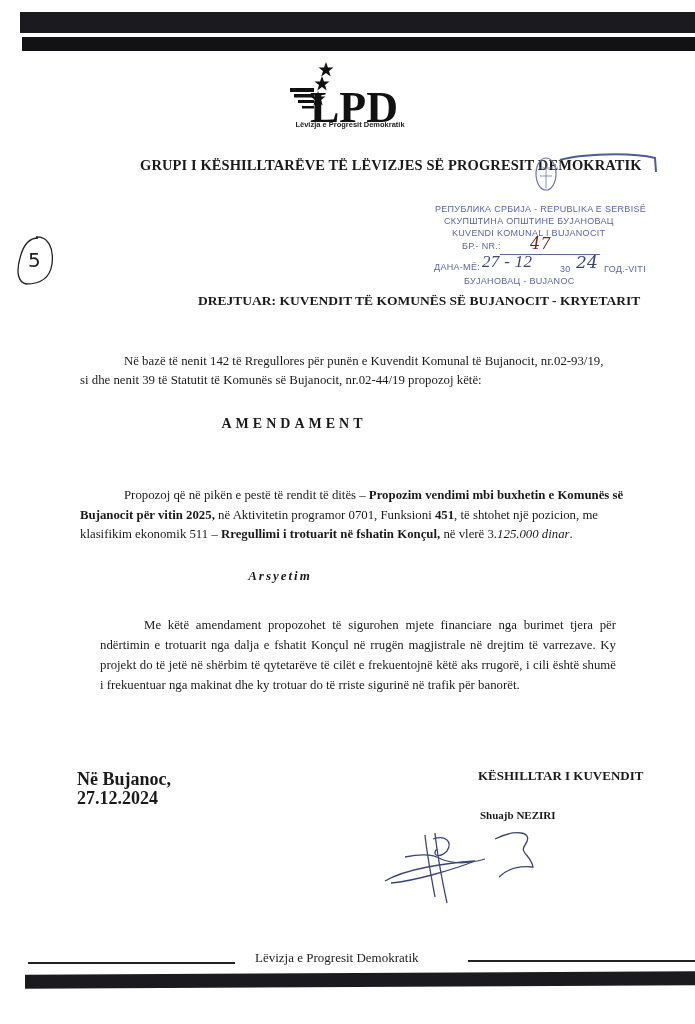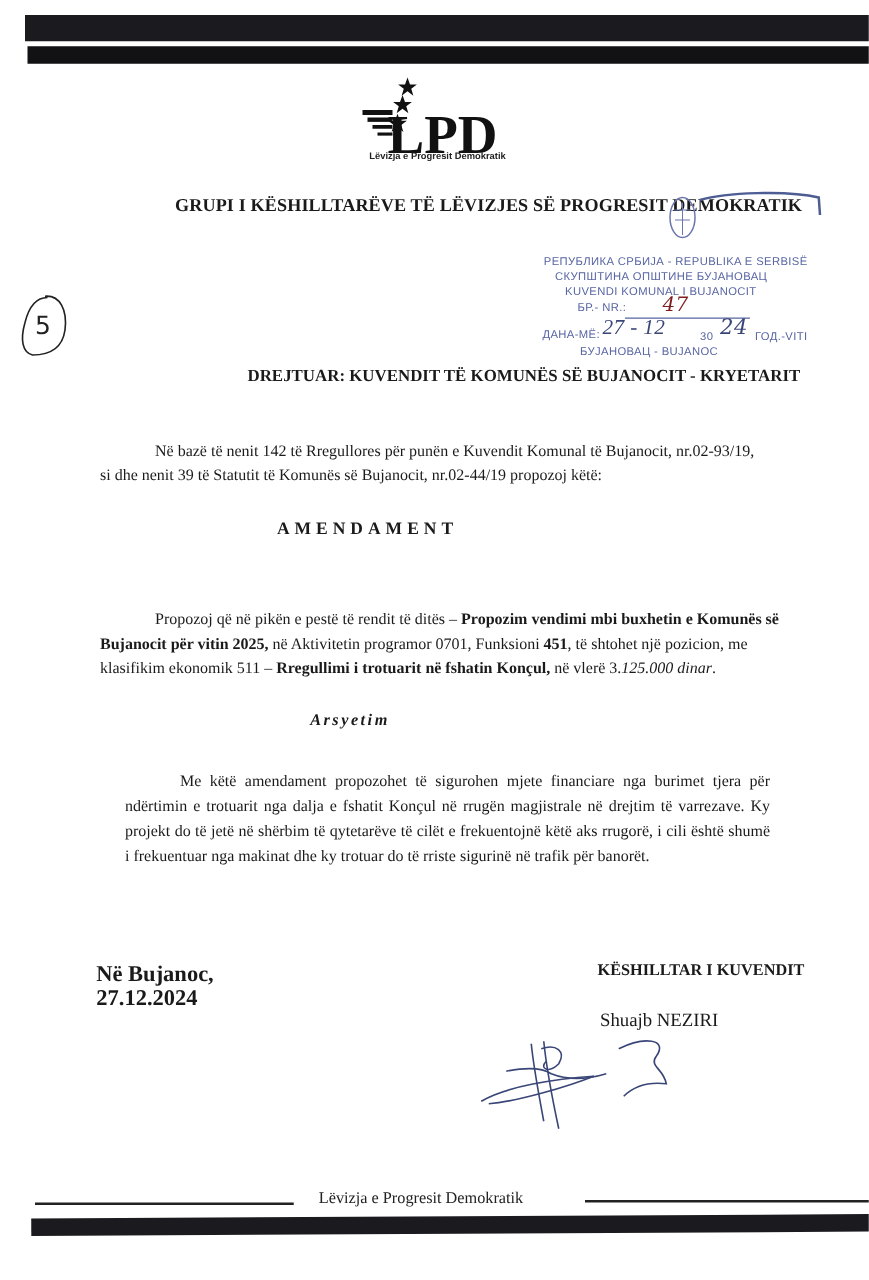--- a/index.html
+++ b/index.html
@@ -18,21 +18,21 @@
   .intro p { margin: 0; }
   .indent { text-indent: 44px; }
   .amend-title { left: 0; width: 588px; top: 416px; text-align: center; font-weight: bold; font-size: 14px; letter-spacing: 4px; }
   .proposal { left: 80px; top: 486px; width: 545px; font-size: 12.8px; line-height: 19.5px; }
   .proposal p { margin: 0; }
   .reason-title { left: 0; width: 560px; top: 568px; text-align: center; font-weight: bold; font-style: italic; font-size: 13px; letter-spacing: 2px; }
   .reason { left: 83px; top: 598px; width: 550px; font-size: 12.8px; line-height: 20px; text-align: justify; }
   .reason p { margin: 17px; }
   .place { left: 77px; top: 770px; font-weight: bold; font-size: 18px; line-height: 19px; }
   .role { left: 440px; top: 768px; font-weight: bold; font-size: 13px; margin-left: 38px; }
-  .signer { left: 480px; top: 809px; font-weight: normal; font-size: 15px; }
+  .signer { left: 480px; top: 809px; font-weight: bold; font-size: 11px; }
   .signature { left: 375px; top: 825px; width: 220px; height: 80px; }
   .footer-line-l { left: 28px; top: 962px; width: 207px; height: 2px; background: #222; }
   .footer-line-r { left: 468px; top: 960px; width: 230px; height: 2px; background: #222; }
   .footer-text { left: 255px; top: 950px; font-size: 13px; color: #222; }
   .bar3 { left: 25px; top: 973px; width: 680px; height: 14px; background: #1b1b1f; transform: rotate(-0.3deg); }
   .bold { font-weight: bold; }
   .ital { font-style: italic; }
 </style>
 </head>
 <body>

